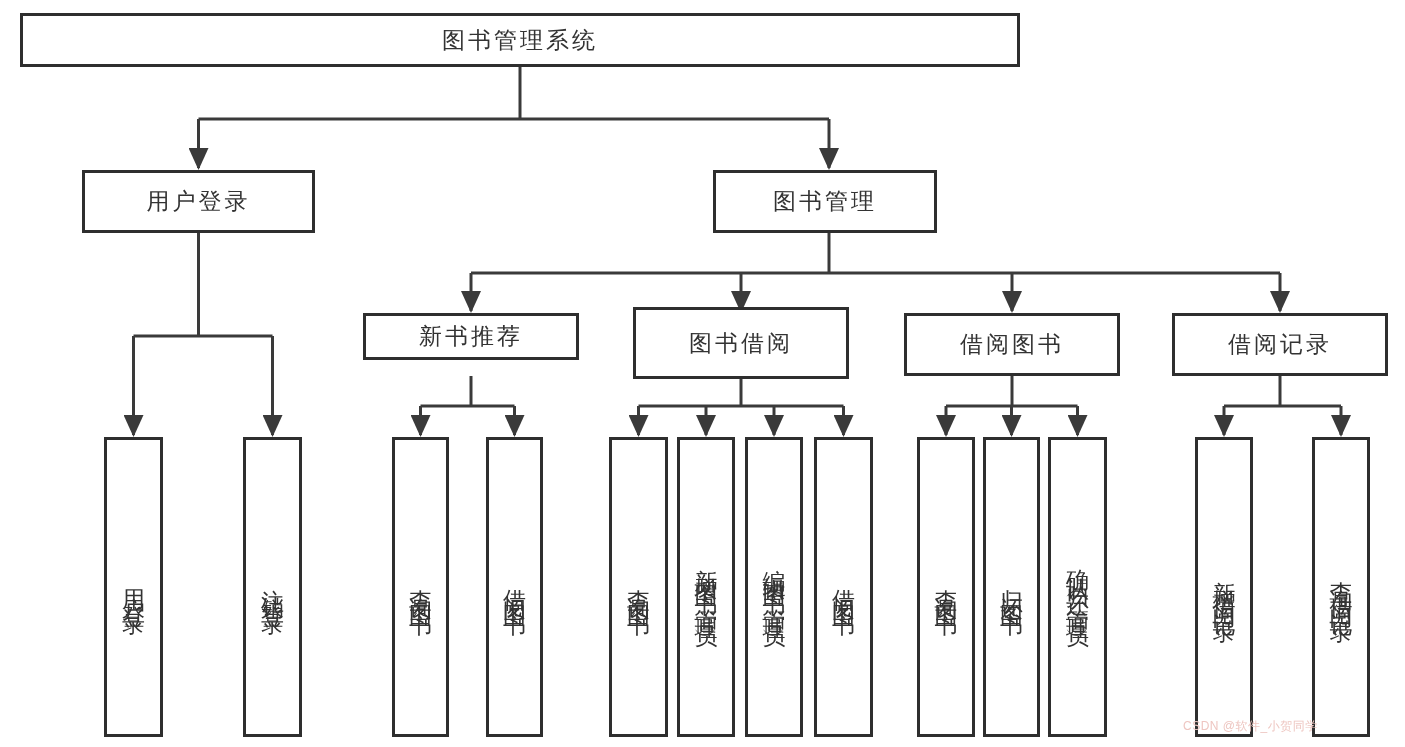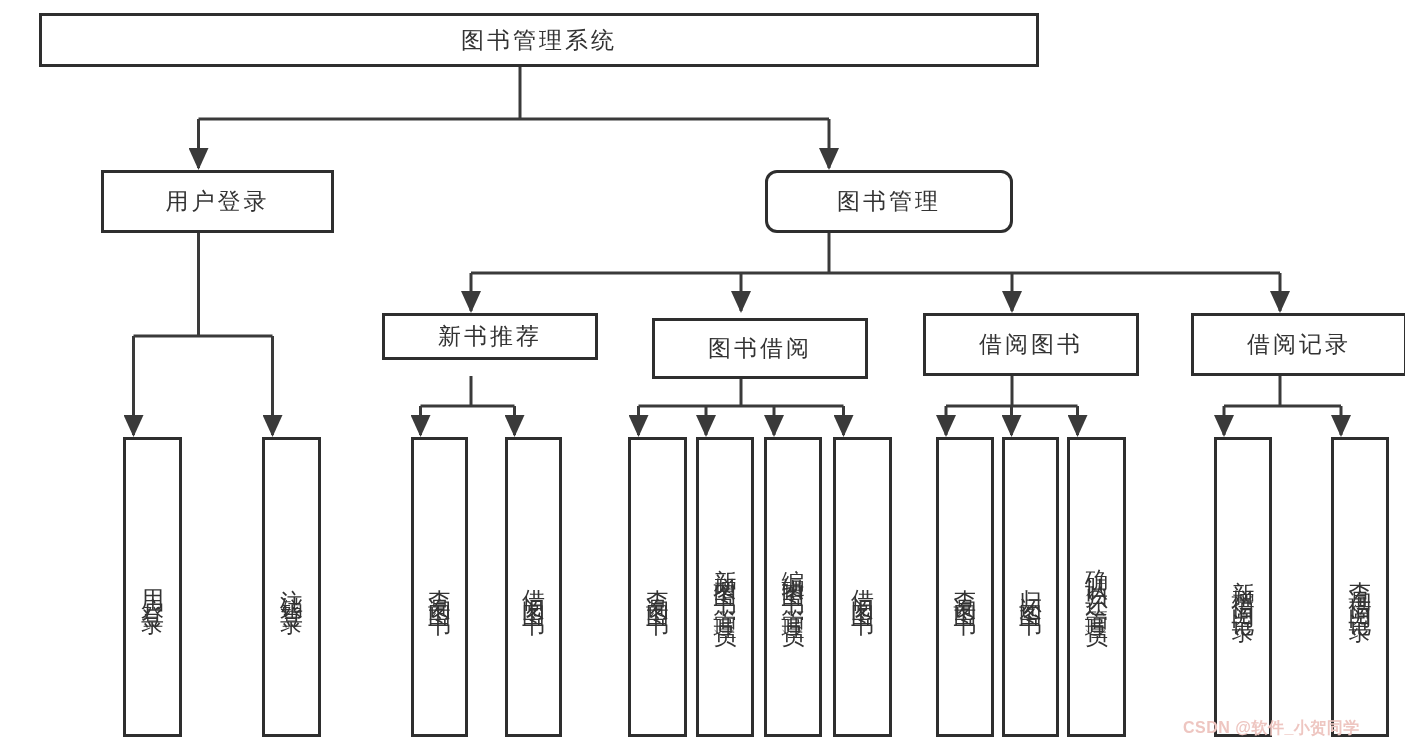--- a/index.html
+++ b/index.html
@@ -22,43 +22,41 @@
     position:absolute;
     box-sizing:border-box;
     border:3px solid var(--box-border);
     background:#ffffff;
     display:flex;
     align-items:center;
     justify-content:center;
     color:var(--text);
     z-index:1;
     text-align:center;
-    margin-left:19px;
   }
   .hbox{
     font-size:23px;
     letter-spacing:3px;
     white-space:nowrap;
   }
   .vbox{
     writing-mode:vertical-rl;
     text-orientation:mixed;
     font-size:23px;
     letter-spacing:8px;
     line-height:1;
   }
   .watermark{
     position:absolute;
     left:1183px;top:718px;
-    font-size:16px;
+    font-size:12px;
     color:var(--watermark);
     z-index:3;
     white-space:nowrap;
     letter-spacing:0.5px;
-    font-weight:bold;
   }
 </style>
 </head>
 <body>
 
 <div class="stage">
 
   <svg class="connectors" width="1405" height="747" viewBox="0 0 1405 747">
     <defs>
       <marker id="arr" viewBox="0 0 22 20" refX="20" refY="10" markerWidth="22" markerHeight="20" markerUnits="userSpaceOnUse" orient="auto">
@@ -105,24 +103,24 @@
       <path d="M1280 376 V406"></path>
       <path d="M1224 406 H1341"></path>
       <path d="M1224 406 V435" marker-end="url(#arr)"></path>
       <path d="M1341 406 V435" marker-end="url(#arr)"></path>
     </g>
   </svg>
 
   <div class="box hbox" style="left:20px;top:13px;width:1000px;height:54px;">图书管理系统</div>
 
   <div class="box hbox" style="left:82px;top:170px;width:233px;height:63px;">用户登录</div>
-  <div class="box hbox" style="left:746px;top:170px;width:248px;height:63px;border-radius:12px;">图书管理</div>
+  <div class="box hbox" style="left:713px;top:170px;width:224px;height:63px;">图书管理</div>
 
   <div class="box hbox" style="left:363px;top:313px;width:216px;height:47px;">新书推荐</div>
-  <div class="box hbox" style="left:633px;top:318px;width:216px;height:61px;">图书借阅</div>
+  <div class="box hbox" style="left:633px;top:307px;width:216px;height:72px;">图书借阅</div>
   <div class="box hbox" style="left:904px;top:313px;width:216px;height:63px;">借阅图书</div>
   <div class="box hbox" style="left:1172px;top:313px;width:216px;height:63px;">借阅记录</div>
 
   <div class="box vbox" style="left:104px;top:437px;width:59px;height:300px;">用户登录</div>
   <div class="box vbox" style="left:243px;top:437px;width:59px;height:300px;">注销登录</div>
 
   <div class="box vbox" style="left:392px;top:437px;width:57px;height:300px;">查询图书</div>
   <div class="box vbox" style="left:486px;top:437px;width:57px;height:300px;">借阅图书</div>
 
   <div class="box vbox" style="left:609px;top:437px;width:59px;height:300px;">查询图书</div>

